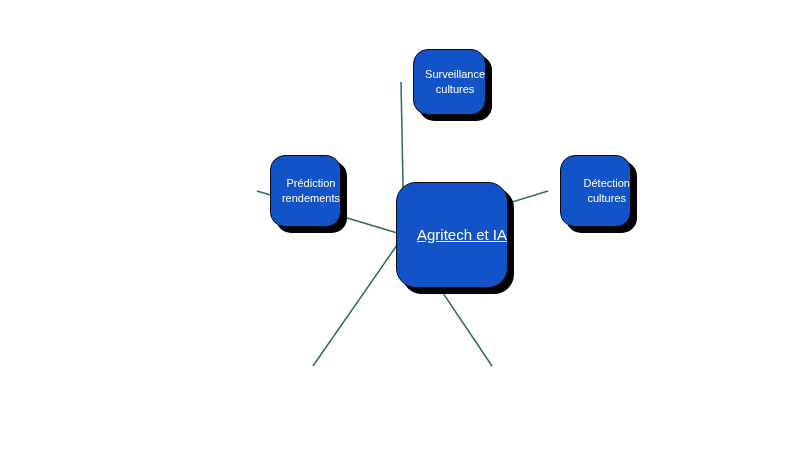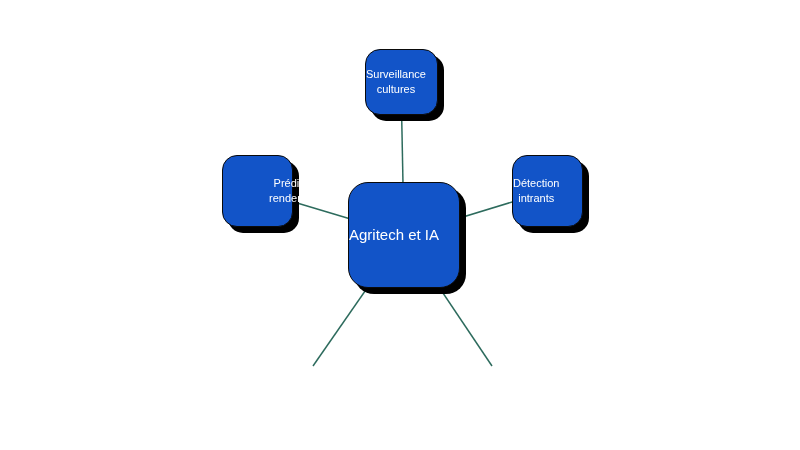--- a/index.html
+++ b/index.html
@@ -34,34 +34,36 @@
   }
   .node {
     position: absolute;
     z-index: 2;
     background: var(--node-fill);
     border: 1.5px solid var(--node-border);
     border-radius: 15px;
     box-shadow: 6px 6px 0 0 var(--shadow);
     display: flex;
     align-items: center;
-    justify-content: flex-start;
+    justify-content: flex-end;
     text-align: center;
+    margin-left: 48px;
   }
   .node .label {
     color: var(--node-text);
     white-space: pre-line;
     font-size: 11px;
     line-height: 1.35;
   }
   .node.center-node {
     border-radius: 20px;
   }
   .node.center-node .label {
     font-size: 15px;
+    text-decoration: underline;
   }
   
   .node.center-node   { left: 348px; top: 182px; width: 112px; height: 106px; }
   .node.top-node      { left: 365px; top:  49px; width:  73px; height:  66px; }
   .node.left-node     { left: 222px; top: 155px; width:  71px; height:  72px; padding-left: 46px; }
   .node.right-node    { left: 512px; top: 155px; width:  71px; height:  72px; }
   .node.bleft-node    { left: 277px; top: 330px; width:  73px; height:  72px; }
   .node.bright-node   { left: 457px; top: 330px; width:  71px; height:  72px; }
 </style>
 </head>
@@ -86,18 +88,18 @@
 cultures</span>
   </div>
 
   <div class="node left-node">
     <span class="label">Prédiction
 rendements</span>
   </div>
 
   <div class="node right-node">
     <span class="label">Détection
-intrants</span>
+cultures</span>
   </div>
 
 
 
 </div>
 
 </body></html>

